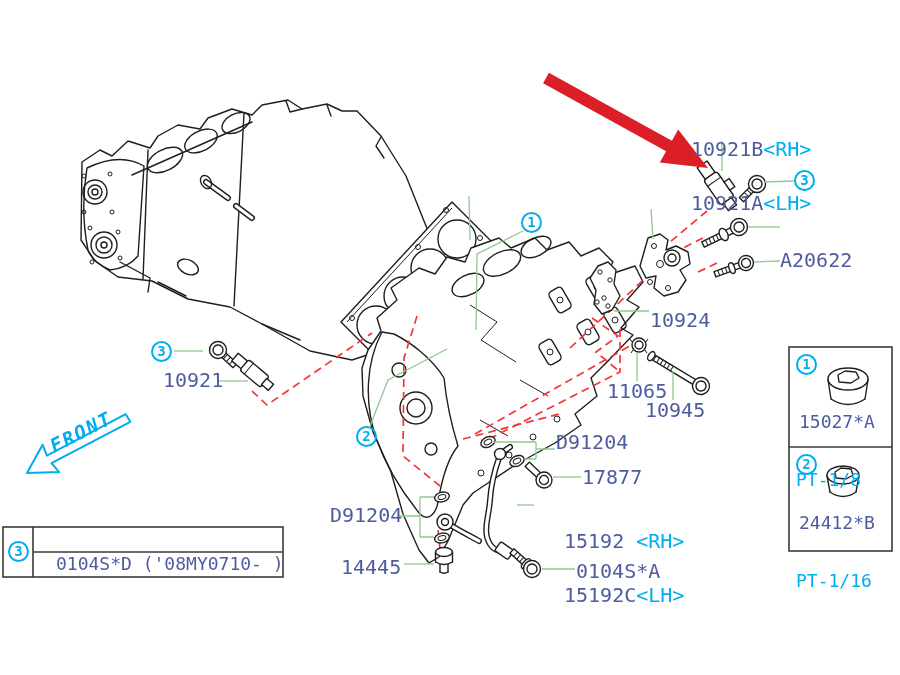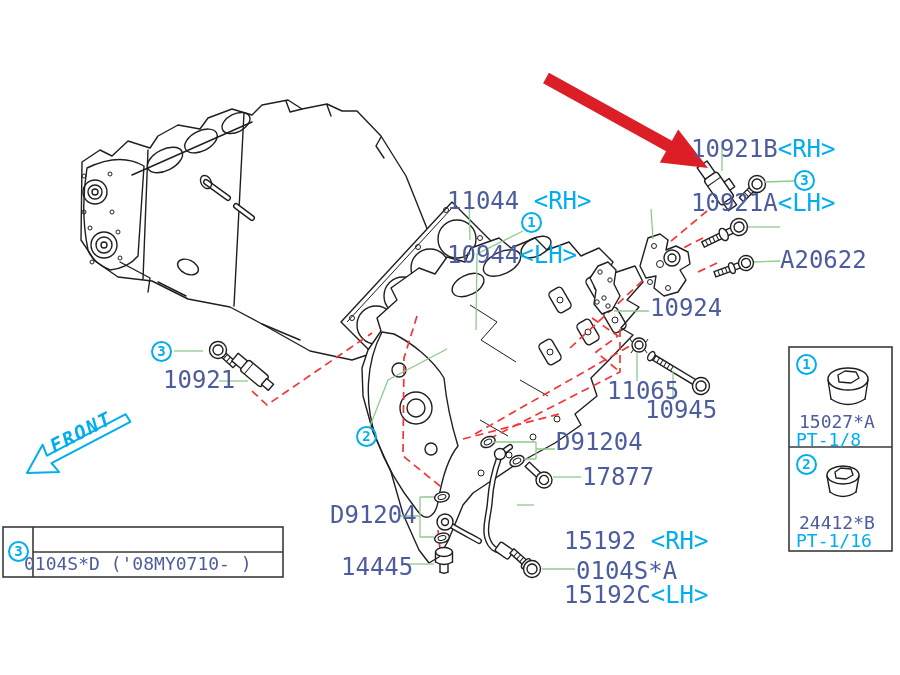--- a/index.html
+++ b/index.html
@@ -13,31 +13,31 @@
   .ink{stroke:var(--ink);fill:none;stroke-width:1.4;stroke-linejoin:round;stroke-linecap:round;}
   .inkf{stroke:var(--ink);fill:#fff;stroke-width:1.4;stroke-linejoin:round;stroke-linecap:round;}
   .thn{stroke:var(--ink);fill:none;stroke-width:1;stroke-linejoin:round;}
   .thick{stroke:var(--ink);stroke-width:6;fill:none;stroke-linecap:round;}
   .thickw{stroke:#fff;stroke-width:3.2;fill:none;stroke-linecap:round;}
   .dash{stroke:var(--dash);fill:none;stroke-width:1.7;stroke-dasharray:8 5;}
   .leader{stroke:var(--leader);fill:none;stroke-width:1.3;}
   .frame{stroke:var(--frame);fill:none;stroke-width:1.6;}
   .cyanline{stroke:var(--tag);fill:#fff;stroke-width:2;stroke-linejoin:round;}
   .arrowfill{fill:var(--arrow);stroke:none;}
-  .plabel{position:absolute;font-size:24px;line-height:18px;color:var(--num);
+  .plabel{position:absolute;font-size:20px;line-height:18px;color:var(--num);
           white-space:pre;letter-spacing:0;}
   .plabel .tag{color:var(--tag);}
   .callout{position:absolute;width:21px;height:21px;box-sizing:border-box;
            border:2px solid var(--tag);border-radius:50%;color:var(--tag);
            font-size:14px;line-height:17px;font-weight:bold;text-align:center;}
   .front{position:absolute;left:46px;top:437px;color:var(--tag);
          font-style:italic;font-weight:bold;font-size:19px;letter-spacing:2px;
          transform:rotate(-27deg);transform-origin:left top;}
   .lgtxt{position:absolute;font-size:18px;line-height:18px;color:var(--num);white-space:pre;}
-  .lgtxt.cy{color:var(--tag);}
+  .lgtxt.cy{color:var(--tag);margin-top:40px;}
 </style>
 </head>
 <body>
 
 <div id="stage">
 
 <svg width="900" height="675" viewBox="0 0 900 675">
 
   <g>
     <path class="inkf" d="M 82,162 L 100,150 L 112,156 L 128,141 L 150,148 L 158,136 L 178,125 L 200,129 L 208,118 L 232,109 L 252,115 L 262,105 L 288,100 L 302,109 L 327,104 L 342,111 L 357,111 L 381,136 L 406,176 L 428,231 L 426,301 L 421,352 L 391,347 L 352,360 L 310,351 L 262,324 L 230,307 L 188,299 L 152,281 L 118,277 L 95,261 L 81,240 Z"></path>
@@ -316,30 +316,26 @@
     <polygon class="ink" points="835,472 841,468 851,469 853,475 846,479 836,478"></polygon>
     <path class="ink" d="M 827,476 L 830,492 M 859,476 L 856,492"></path>
     <path class="ink" d="M 830,492 Q 843,501 856,492"></path>
   </g>
 
   <polygon class="arrowfill" points="548.9,72.8 671.9,140.8 678.2,129.4 708,168 659.8,162.6 666.1,151.2 543.1,83.2"></polygon>
 
   <path class="cyanline" d="M 27,473 L 42.6,444.7 L 46.9,455.6 L 125.7,414.2 L 130.3,421.8 L 51.5,463.2 L 59.2,472.1 Z"></path>
 </svg>
 
-<div class="plabel" style="left:447px;top:156px">
-  <div><span>11044 </span><span class="tag">&lt;RH&gt;</span></div>
-  <div><span>10944</span><span class="tag">&lt;LH&gt;</span></div>
-</div>
 <div class="plabel" style="left:691px;top:104px">
   <div><span>10921B</span><span class="tag">&lt;RH&gt;</span></div>
   <div><span>10921A</span><span class="tag">&lt;LH&gt;</span></div>
 </div>
 <div class="plabel" style="left:780px;top:251px"><span>A20622</span></div>
-<div class="plabel" style="left:650px;top:299px"><span>10924</span></div>
+<div class="plabel" style="left:650px;top:311px"><span>10924</span></div>
 <div class="plabel" style="left:607px;top:382px"><span>11065</span></div>
 <div class="plabel" style="left:645px;top:401px"><span>10945</span></div>
 <div class="plabel" style="left:556px;top:433px"><span>D91204</span></div>
 <div class="plabel" style="left:582px;top:468px"><span>17877</span></div>
 <div class="plabel" style="left:564px;top:496px">
   <div><span>15192 </span><span class="tag">&lt;RH&gt;</span></div>
   <div><span>15192C</span><span class="tag">&lt;LH&gt;</span></div>
 </div>
 <div class="plabel" style="left:330px;top:506px"><span>D91204</span></div>
 <div class="plabel" style="left:341px;top:558px"><span>14445</span></div>
@@ -347,21 +343,21 @@
 <div class="plabel" style="left:163px;top:371px"><span>10921</span></div>
 
 <div class="callout" style="left:521px;top:212px">1</div>
 <div class="callout" style="left:356px;top:426px">2</div>
 <div class="callout" style="left:151px;top:341px">3</div>
 <div class="callout" style="left:794px;top:170px">3</div>
 
 <div class="front">FRONT</div>
 
 <div class="callout" style="left:8px;top:541px">3</div>
-<div class="lgtxt" style="left:24px;top:555px"><span>0104S*D</span><span class="cy" style="position:static"> ('08MY0710- )</span></div>
+<div class="lgtxt" style="left:56px;top:555px"><span>0104S*D</span><span class="cy" style="position:static"> ('08MY0710- )</span></div>
 
 <div class="callout" style="left:796px;top:354px">1</div>
 <div class="lgtxt" style="left:799px;top:413px">15027*A</div>
 <div class="lgtxt cy" style="left:796px;top:431px">PT-1/8</div>
 <div class="callout" style="left:796px;top:454px">2</div>
 <div class="lgtxt" style="left:799px;top:514px">24412*B</div>
 <div class="lgtxt cy" style="left:796px;top:532px">PT-1/16</div>
 
 </div>
 

